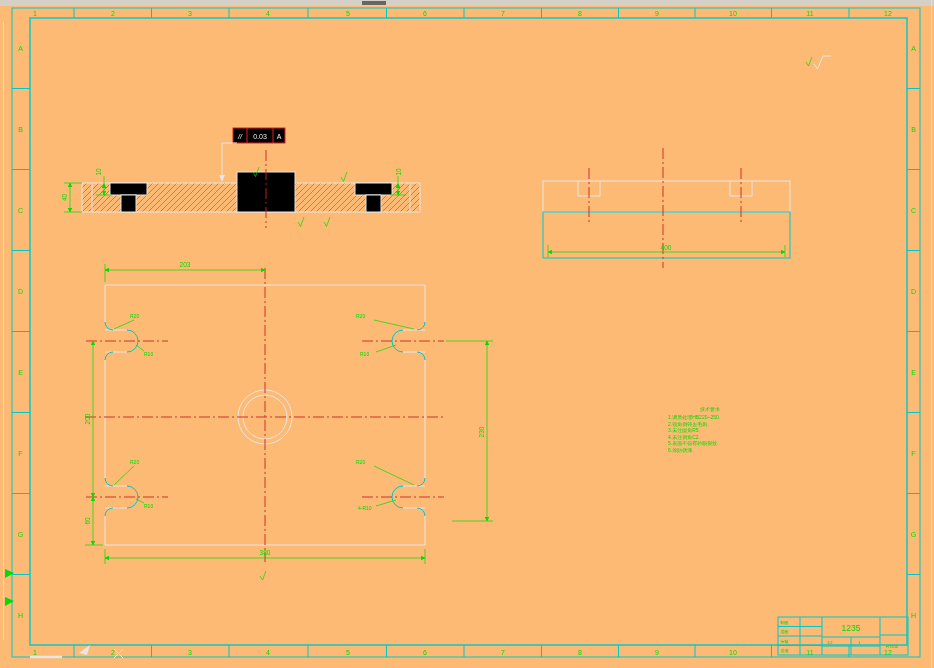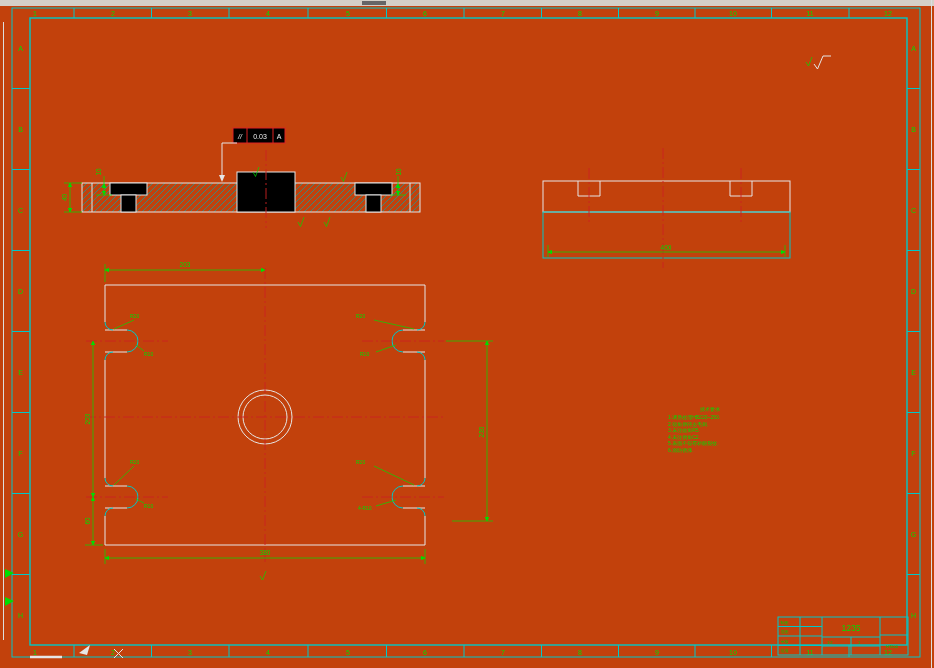--- a/index.html
+++ b/index.html
@@ -1,16 +1,16 @@
 <!DOCTYPE html>
 <html><head>
 <meta charset="utf-8">
 <style>
   html,body{margin:0;padding:0;background:#222;}
-  .screen{position:relative;width:934px;height:668px;background:#c2410c;overflow:hidden;
+  .screen{position:relative;width:934px;height:668px;background:#fdba74;overflow:hidden;
           font-family:"Liberation Sans",sans-serif;}
   .titlebar{position:absolute;left:0;top:0;width:934px;height:6px;background:#d4d0c8;}
   .titlebar .smudge{position:absolute;left:362px;top:1px;width:24px;height:4px;background:#666;}
   .edge-left{position:absolute;left:3px;top:22px;width:1px;height:618px;background:#ddd;}
   .edge-right{position:absolute;left:931px;top:0;width:1px;height:668px;background:#ddd;}
   svg{position:absolute;left:0;top:0;}
   svg text{font-family:"Liberation Sans",sans-serif;}
   .w{stroke:#e6e6e6;fill:none;stroke-width:1;}
   .w2{stroke:#e6e6e6;fill:none;stroke-width:2.5;}
   .c{stroke:#00c8c8;fill:none;stroke-width:1;}

